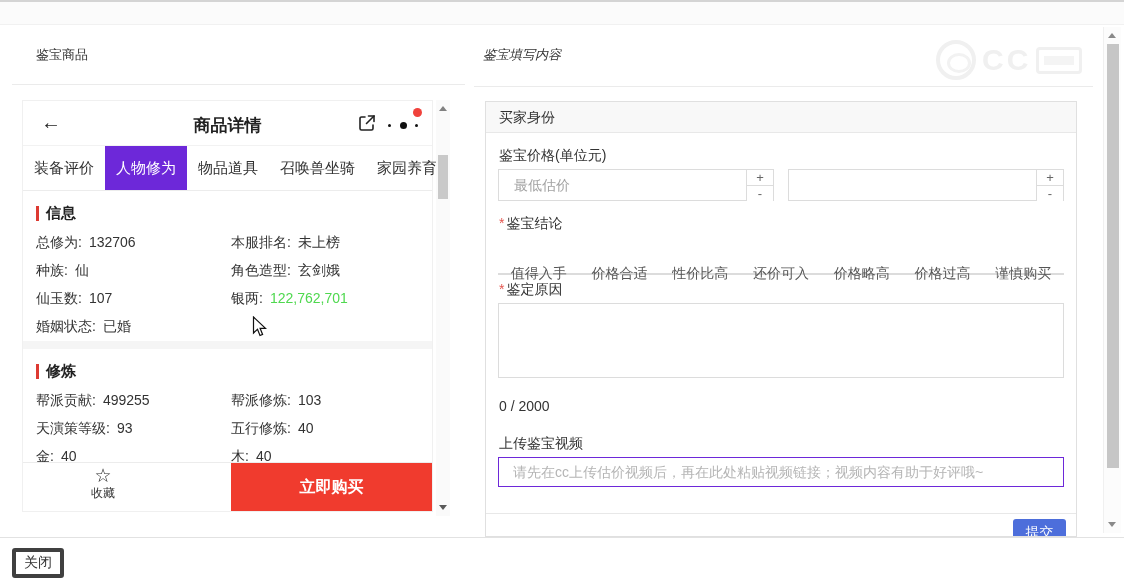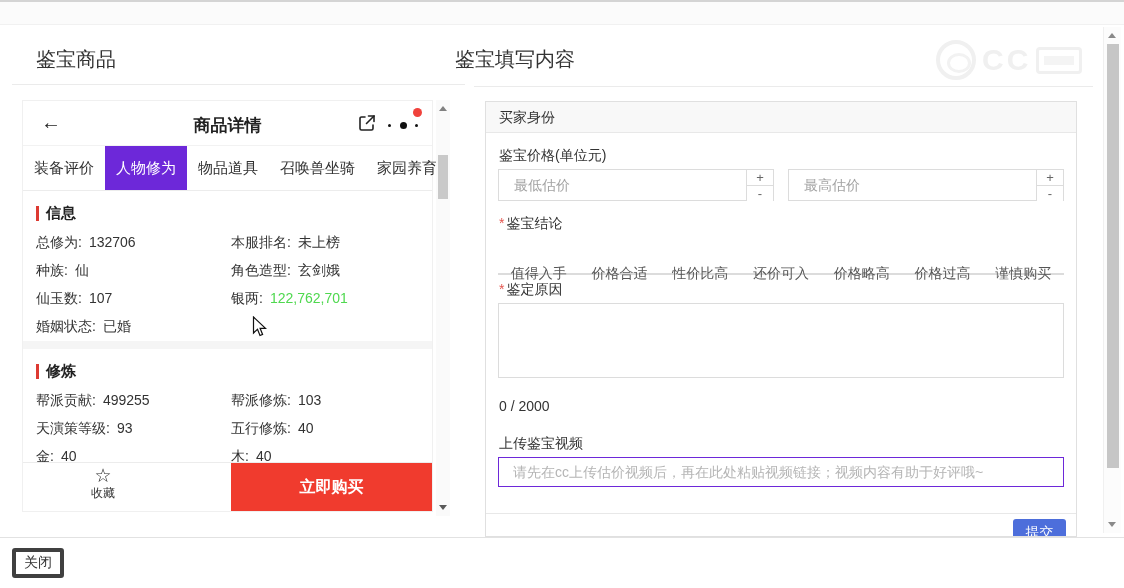--- a/index.html
+++ b/index.html
@@ -5,23 +5,23 @@
   * { margin:0; padding:0; box-sizing:border-box; }
   html,body { width:1124px; height:588px; overflow:hidden; }
   body { font-family:"Liberation Sans", sans-serif; background:#fff; color:#333; }
   #screen { position:relative; width:1124px; height:588px; background:#fff; }
 
   
   .top-strip { position:absolute; left:0; top:0; width:1124px; height:25px;
     background:#fbfbfb; border-top:2px solid #d4d4d4; border-bottom:1px solid #f1f1f1; }
 
   
-  .panel-title { position:absolute; top:46px; font-size:20px; color:#333; }
+  .panel-title { position:absolute; top:46px; font-size:13px; color:#333; }
   .lp-title { left:36px; }
-  .rp-title { left:455px; }
+  .rp-title { left:483px;font-style:italic; }
   .h-divider { position:absolute; height:1px; background:#ebebeb; }
   .lp-div { left:12px; top:84px; width:453px; }
   .rp-div { left:474px; top:86px; width:619px; }
 
   
   .watermark { position:absolute; left:936px; top:36px; width:166px; height:48px; display:flex; align-items:center; }
   .wm-circle { width:40px; height:40px; border:4px solid #f0f0f0; border-radius:50%; position:relative; }
   .wm-circle::after { content:""; position:absolute; left:7px; top:9px; width:18px; height:14px; border:3px solid #f2f2f2; border-radius:50%; }
   .wm-cc { font-size:30px; font-weight:bold; color:#f0f0f0; letter-spacing:3px; margin-left:6px; }
   .wm-box { width:46px; height:27px; border:3px solid #f0f0f0; border-radius:4px; margin-left:5px; position:relative; }
@@ -220,21 +220,20 @@
       <div class="f-label price-label">鉴宝价格(单位元)</div>
       <div class="price-row">
         <div class="num-input">
           <input type="text" placeholder="最低估价" style="">
           <div class="spinner">
             <div class="spin-btn plus">+</div>
             <div class="spin-btn">-</div>
           </div>
         </div>
         <div class="num-input">
-          <input type="text" placeholder="最高估价" style="">
           <div class="spinner">
             <div class="spin-btn plus">+</div>
             <div class="spin-btn">-</div>
           </div>
         </div>
       </div>
 
       <div class="f-label concl-label"><span class="req">*</span><span>鉴宝结论</span></div>
       <div class="concl-row">
         <button class="concl-btn">值得入手</button>

